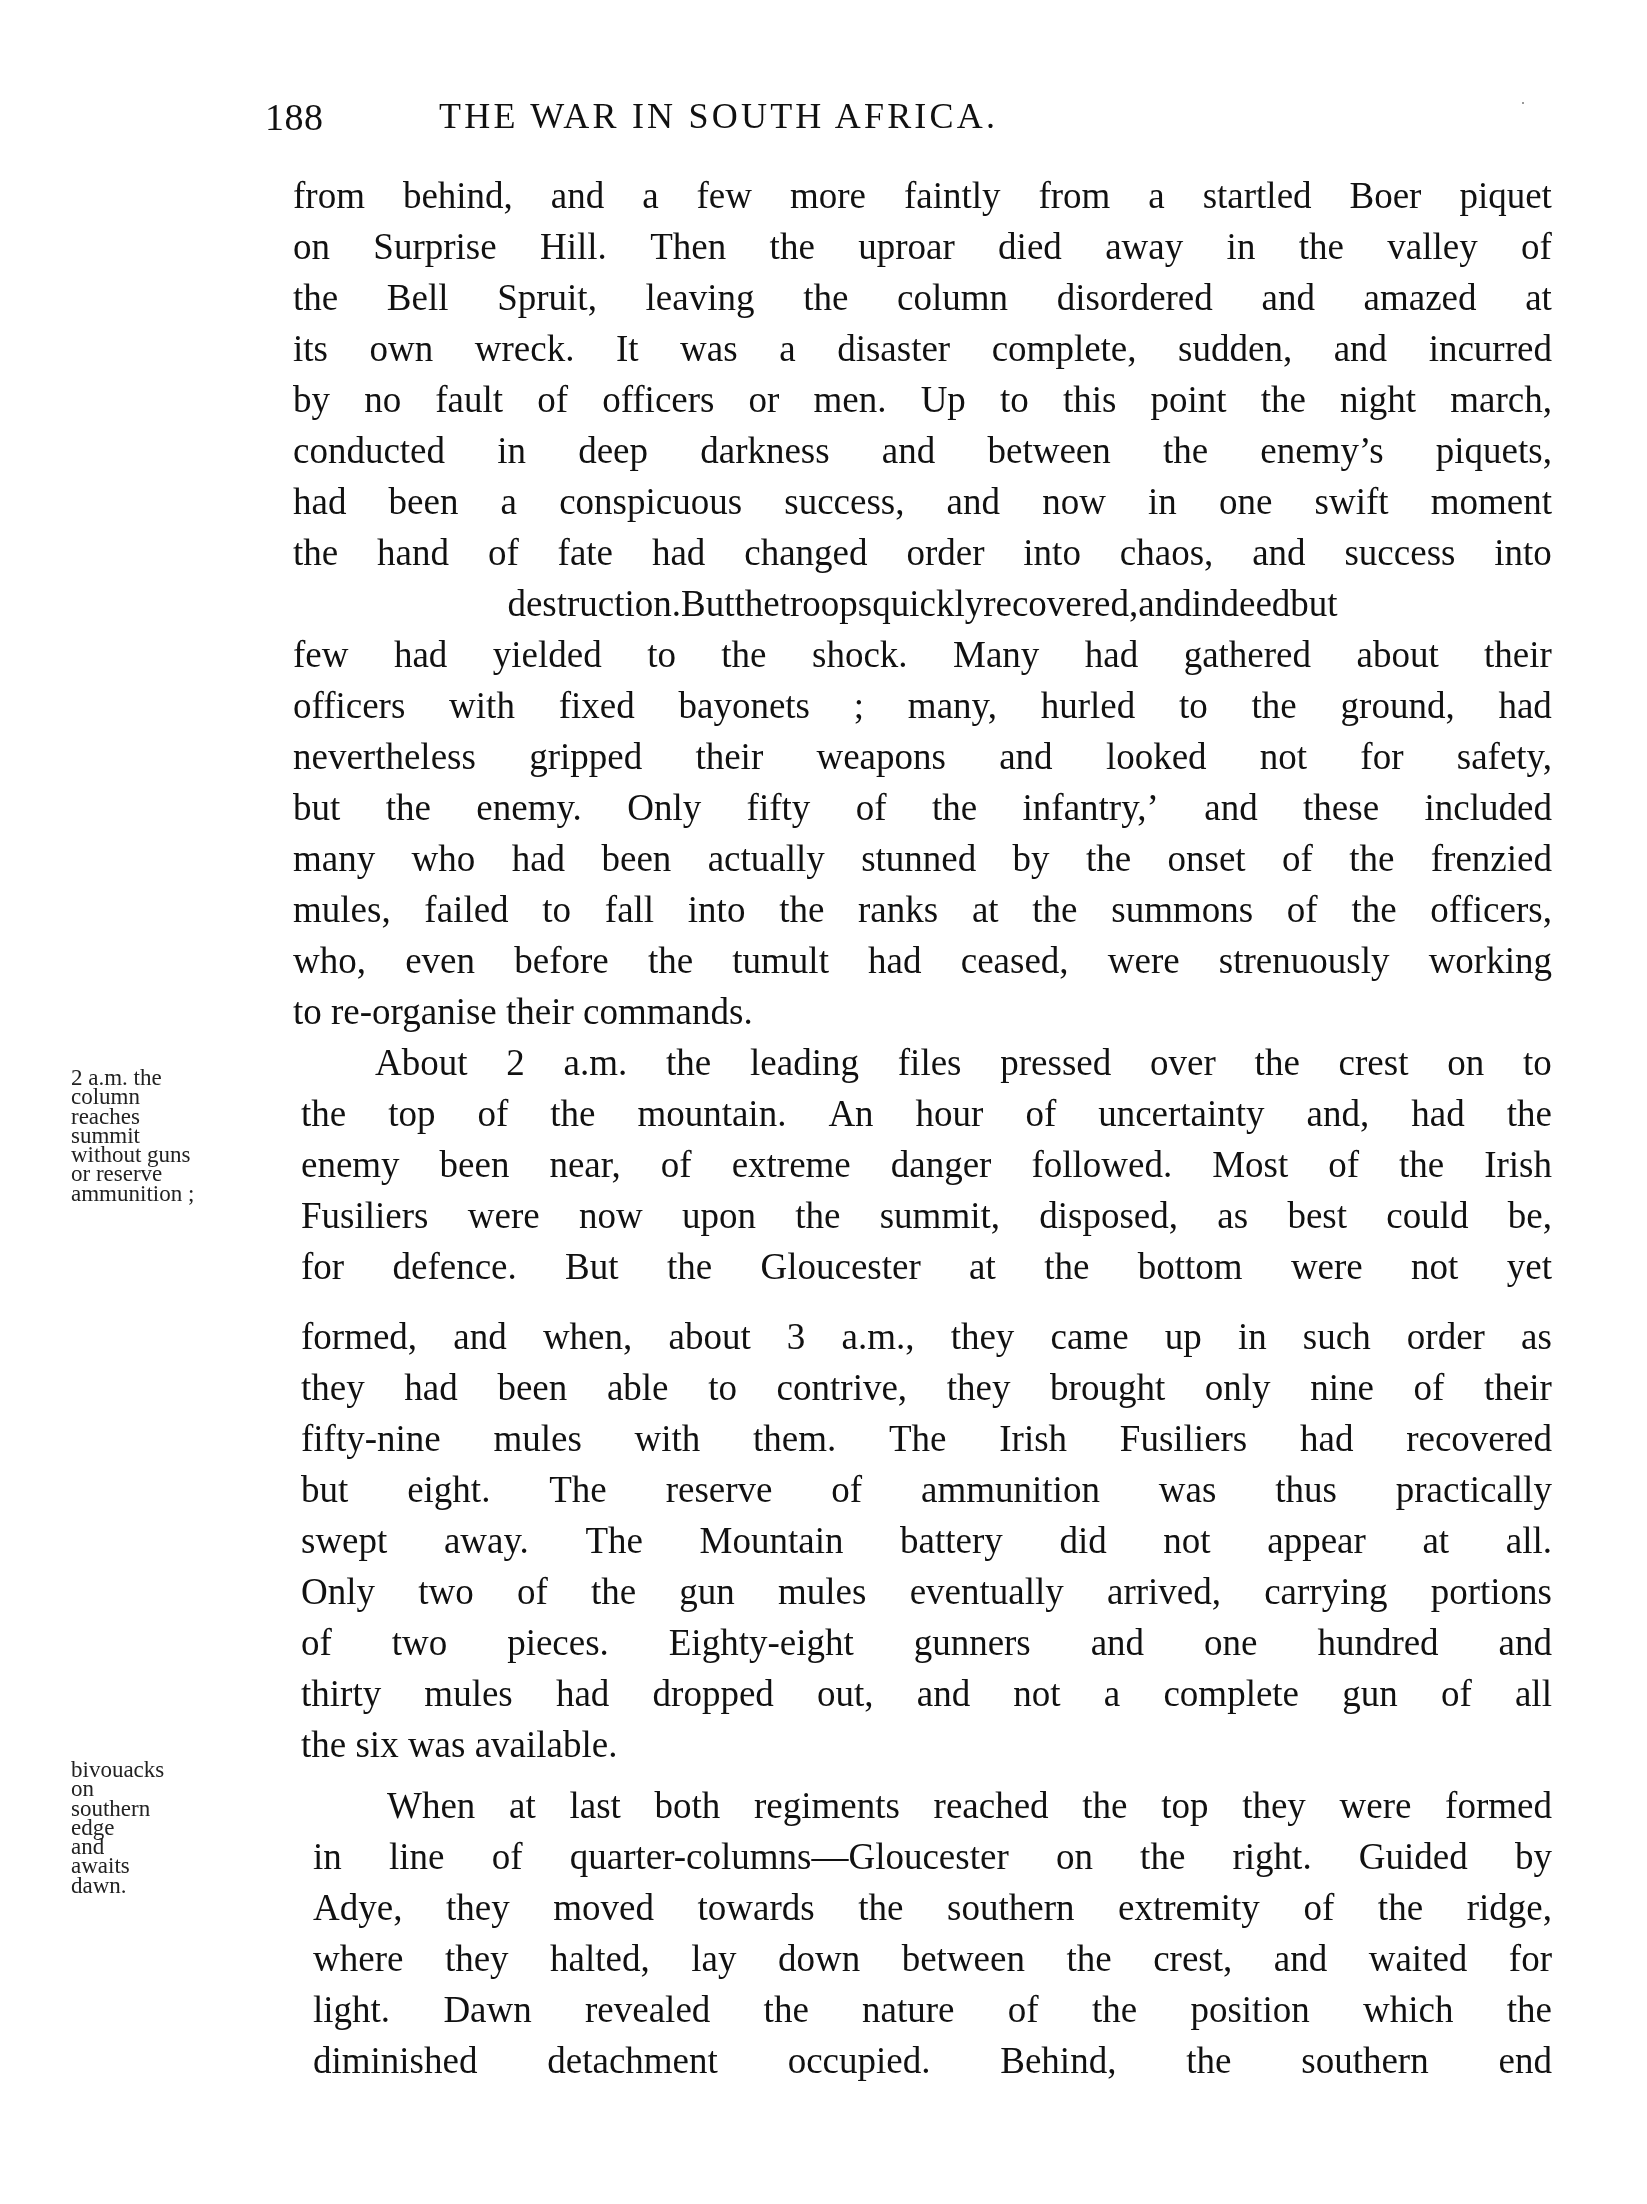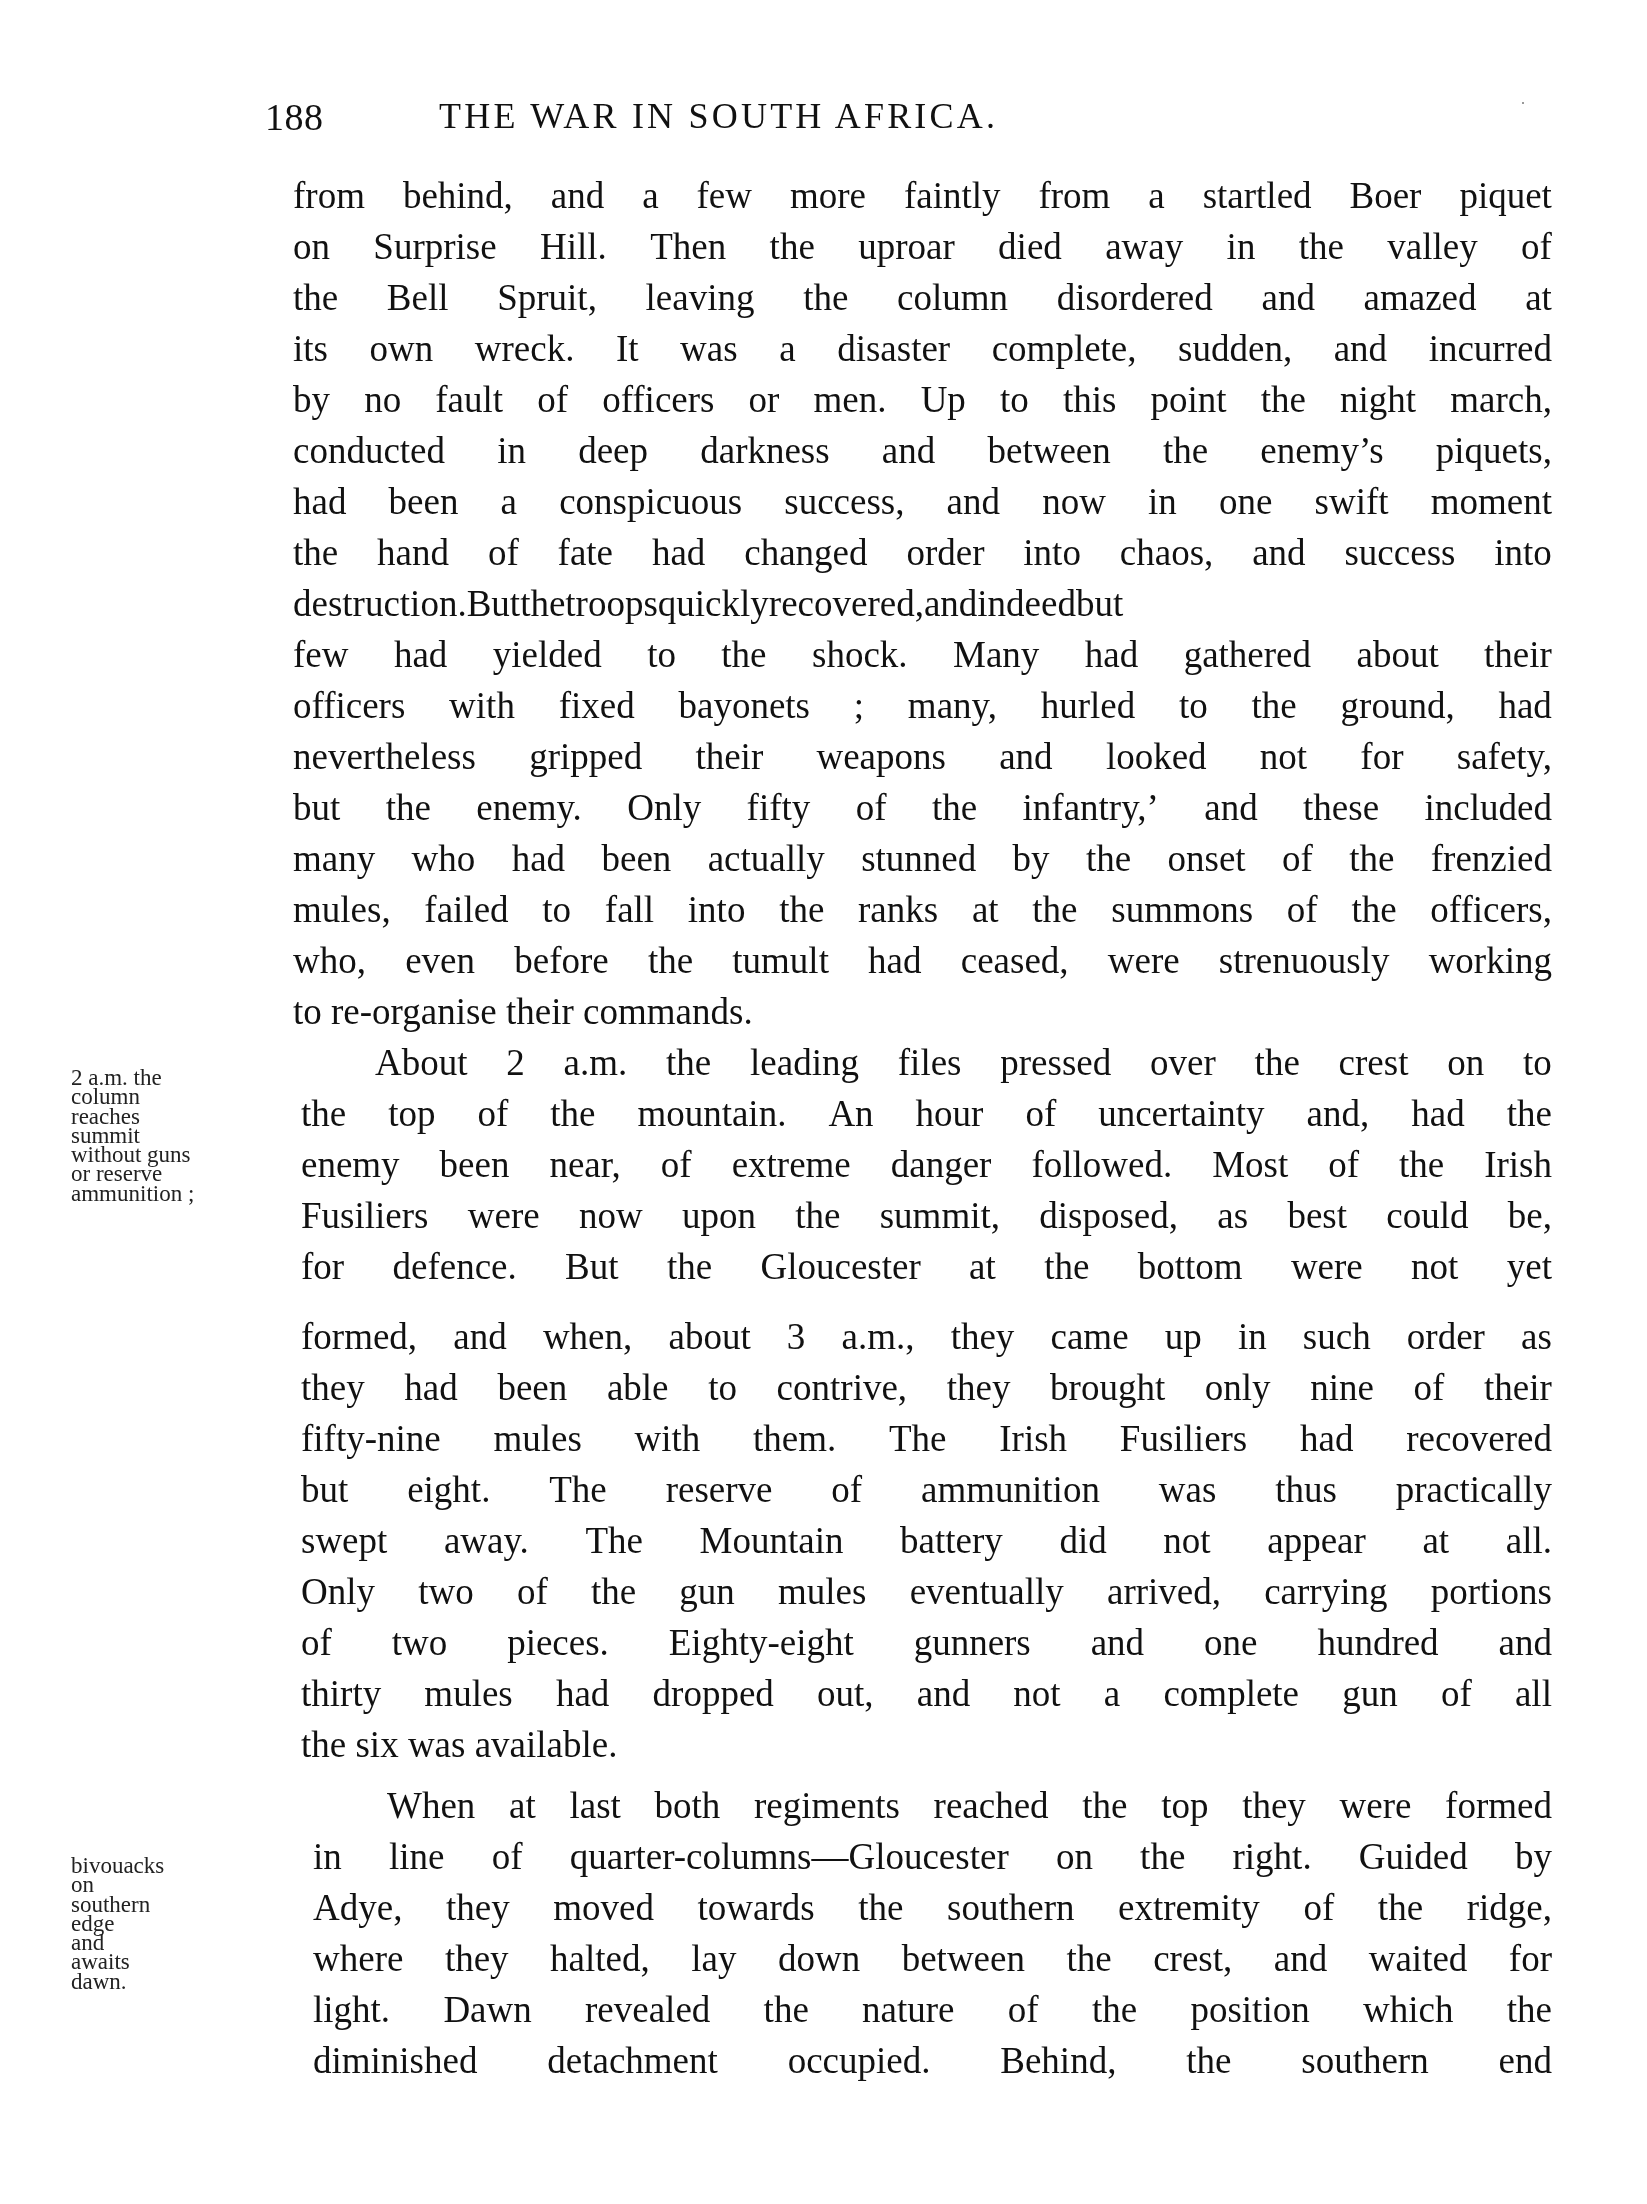--- a/index.html
+++ b/index.html
@@ -12,21 +12,21 @@
           text-align: justify; text-align-last: justify; white-space: nowrap; overflow: visible; }
   .line.last { text-align-last: left; }
   .line.indent { padding-left: 74px; }
   .para { display: block; }
   .p2 { margin-left: 8px; margin-top: 0; }
   .p3 { margin-left: 20px; margin-top: 10px; }
   .line-inner { display: inline-block; width: 100%; text-align: justify; text-align-last: justify; }
   .line.last .line-inner { text-align-last: left; }
   .margin-note { position: absolute; left: 71px; font-size: 23px; line-height: 19.3px; color: #222; }
   .mn1 { top: 1068px; }
-  .mn2 { top: 1856px; }
+  .mn2 { top: 1760px; }
   .mn-line { display: block; white-space: nowrap; }
   .speck { position: absolute; left: 1522px; top: 102px; width: 2px; height: 2px; background: #999; }
 </style>
 </head>
 <body>
 
 <div>
   <span class="page-number">188</span>
   <span class="running-head">THE WAR IN SOUTH AFRICA.</span>
 </div>
@@ -151,21 +151,21 @@
           <span>changed</span>
           <span>order</span>
           <span>into</span>
           <span>chaos,</span>
           <span>and</span>
           <span>success</span>
           <span>into</span>
         </span>
       </span>
       <span class="line">
-        <span class="line-inner" style="display: flex; justify-content: flex-start;">
+        <span class="line-inner" style="display: flex; justify-content: center;">
           <span>destruction.</span>
           <span>But</span>
           <span>the</span>
           <span>troops</span>
           <span>quickly</span>
           <span>recovered,</span>
           <span>and</span>
           <span>indeed</span>
           <span>but</span>
         </span>

